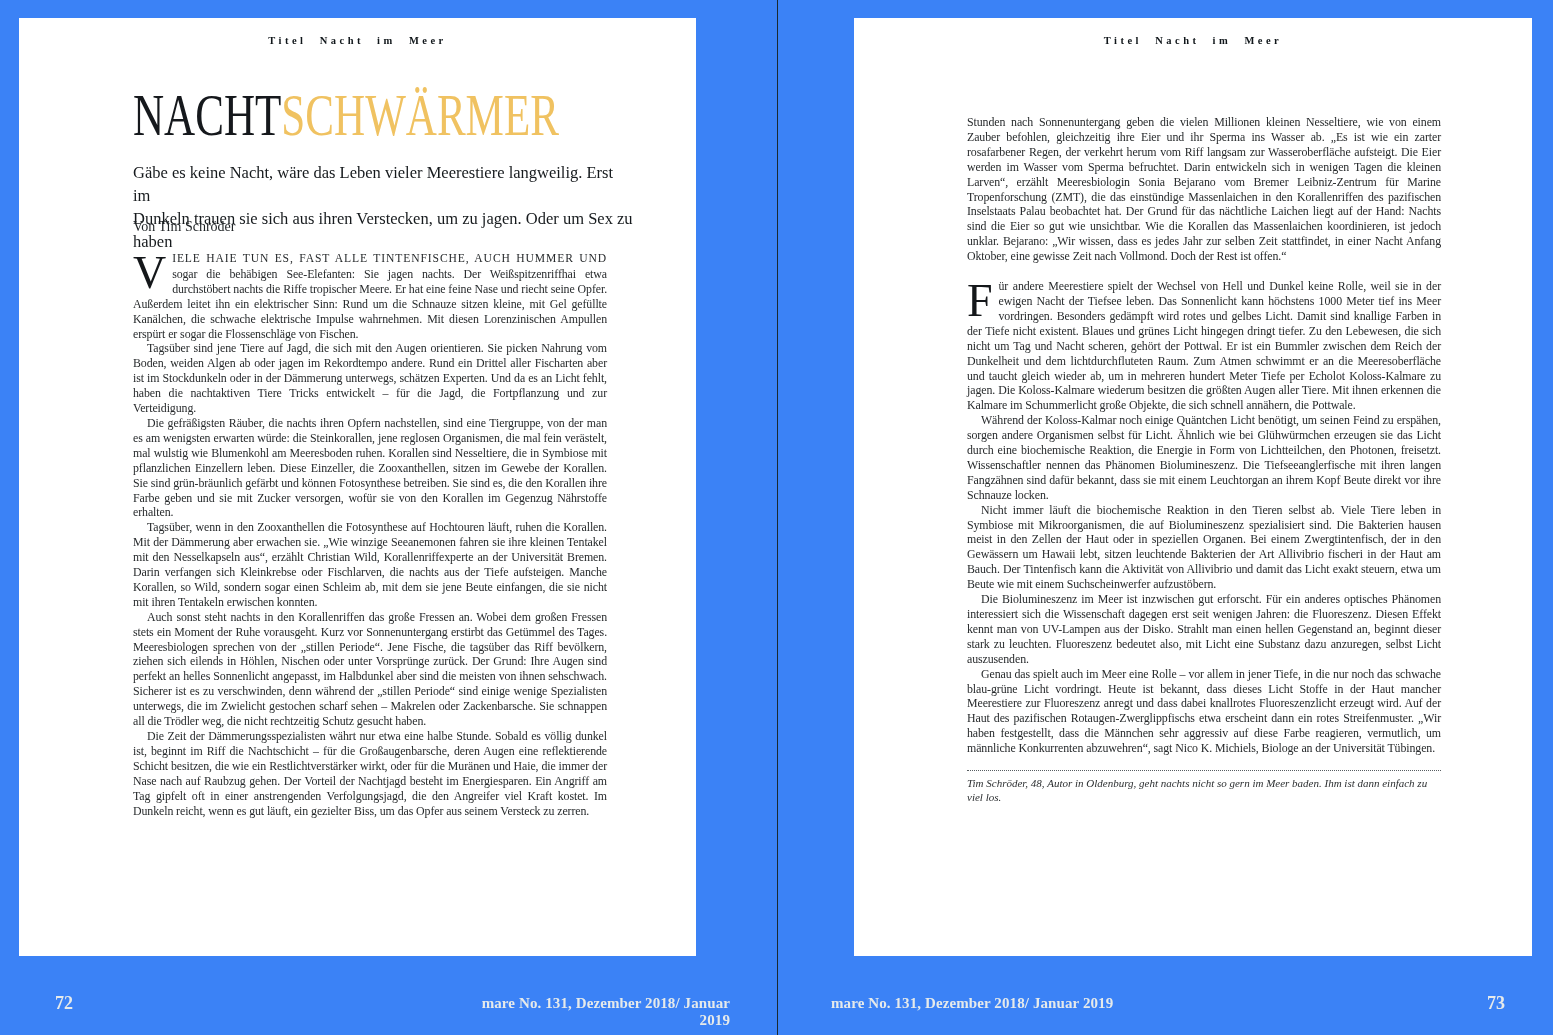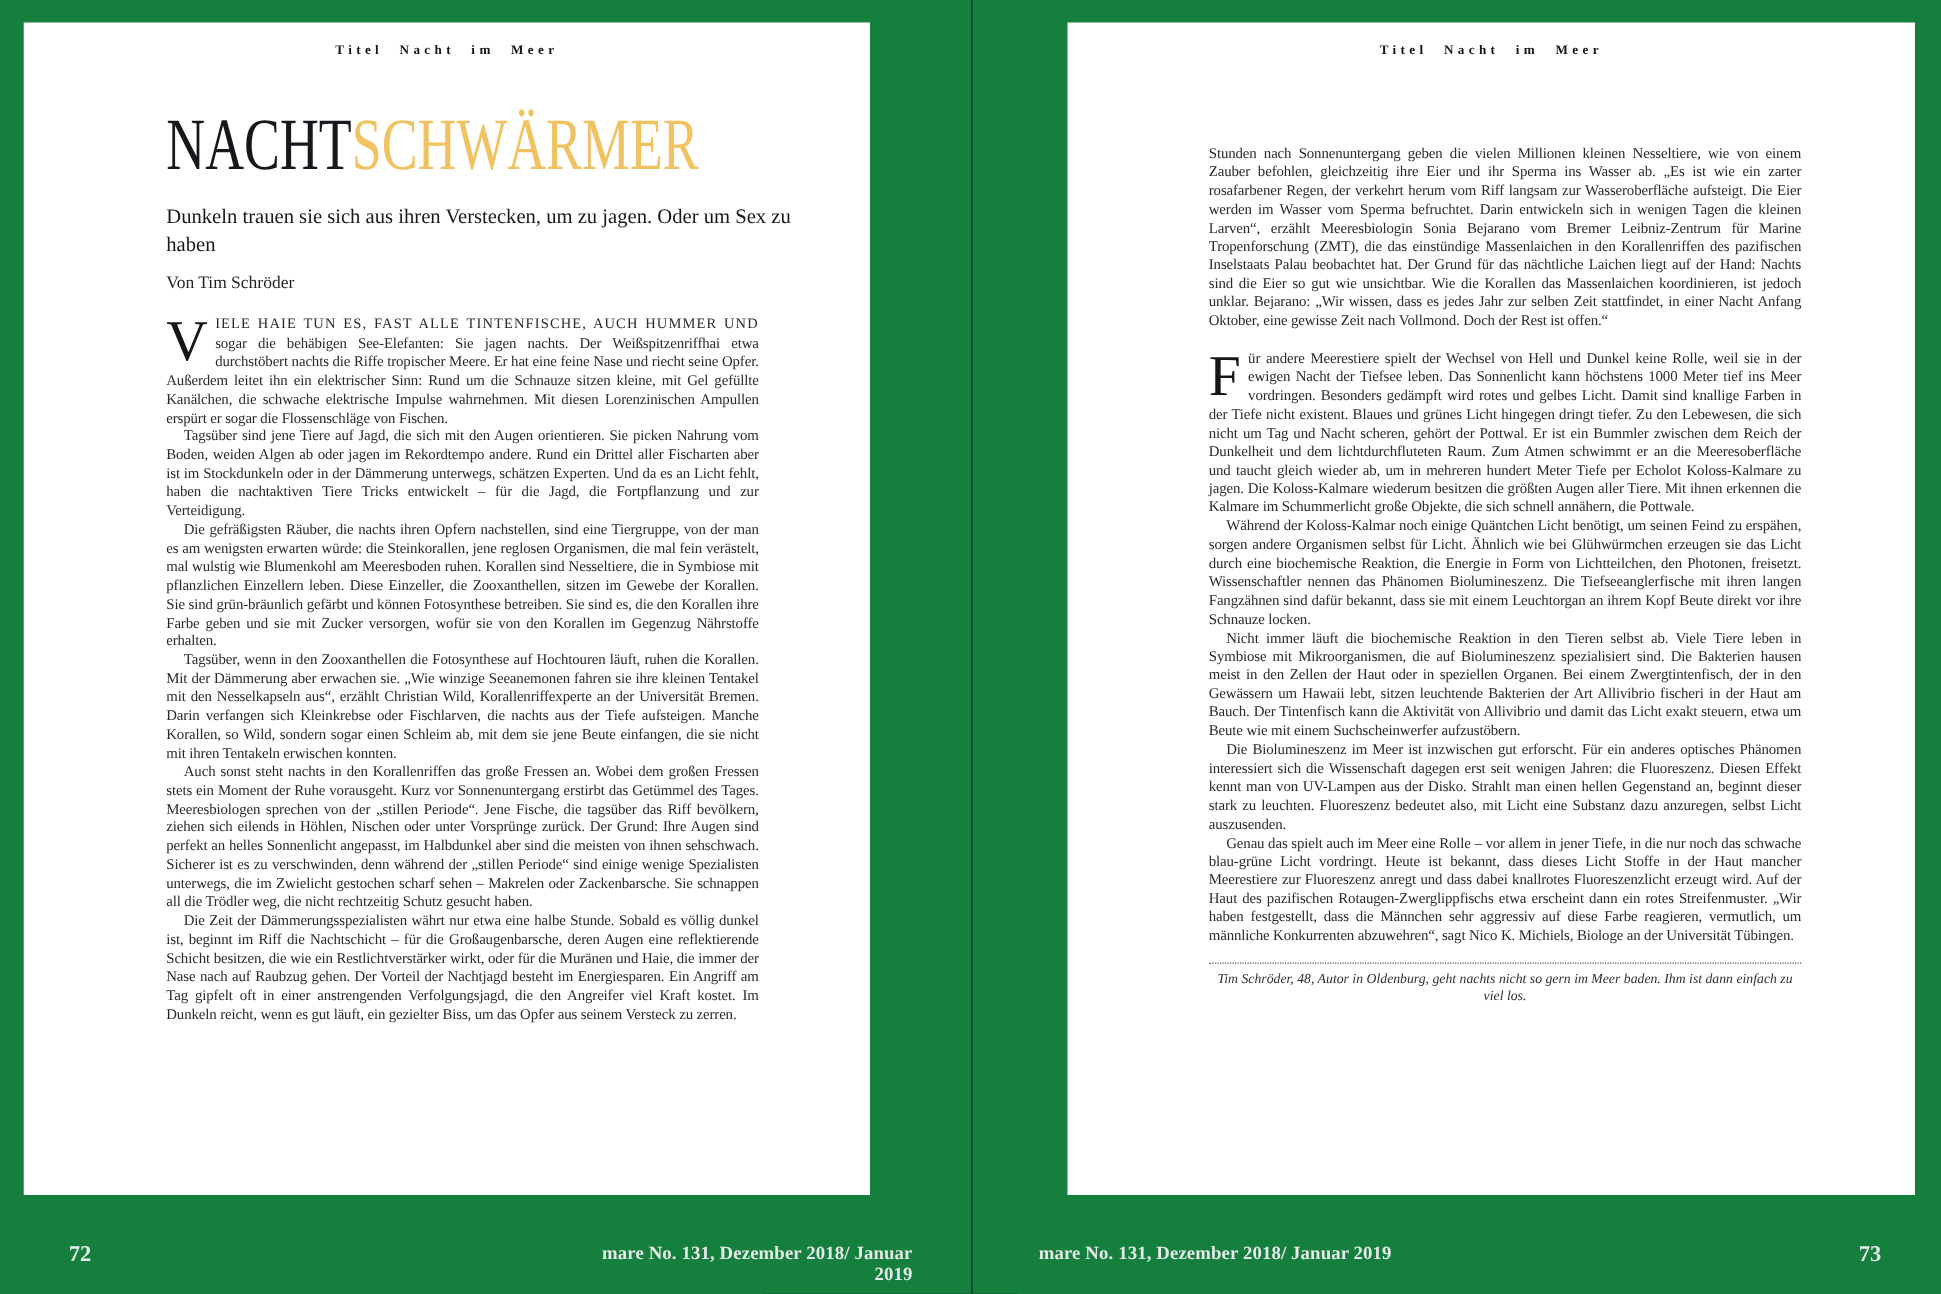--- a/index.html
+++ b/index.html
@@ -1,17 +1,17 @@
 <!DOCTYPE html>
 <html lang="de"><head>
 <meta charset="utf-8">
 <style>
   html,body{margin:0;padding:0;}
   body{background:#05131a;}
-  .spread{position:relative;width:1553px;height:1035px;background:#15803d;overflow:hidden;
+  .spread{position:relative;width:1553px;height:1035px;background:#3b82f6;overflow:hidden;
           font-family:"Liberation Serif", serif;}
   .spine{position:absolute;left:777px;top:0;width:1px;height:1035px;background:#1a2930;}
   .page{position:absolute;top:18px;height:938px;background:#ffffff;overflow:hidden;}
   .page-left{left:19px;width:677px;}
   .page-right{left:854px;width:678px;}
 
   .kicker{position:absolute;top:17px;left:0;width:100%;text-align:center;
           font-size:10.5px;font-weight:bold;letter-spacing:3.5px;word-spacing:7px;color:#10161a;}
 
   .title{position:absolute;left:114px;top:68px;margin:0;white-space:nowrap;
@@ -34,21 +34,21 @@
   .body p.indent{text-indent:14px;}
   .body p.gap-top{margin-top:15px;}
 
   .dropcap{float:left;font-size:46px;line-height:37px;padding:3px 6px 0 0;color:#14171a;}
   .lead-caps{letter-spacing:0.9px;font-size:11.6px;margin-top:28px;}
 
   .end-mark{display:inline-block;font-size:11px;color:#3a4045;margin-left:4px;transform:translateY(-1px);}
 
   .note-rule{margin-top:14px;border-top:1.5px dotted #575d61;height:0;}
   .author-note{margin-top:6px !important;font-style:italic;font-size:11px;line-height:13.5px;
-               text-align:center;color:#2c2f31;letter-spacing:0;}
+               text-align:left;color:#2c2f31;letter-spacing:0;}
 
   .folio{position:absolute;color:#e6eaea;font-weight:bold;font-size:18px;}
   .folio-left{left:55px;top:993px;}
   .folio-right{left:1487px;top:993px;}
   .journal{position:absolute;top:995px;color:#e6eaea;font-weight:bold;font-size:15px;letter-spacing:0.1px;}
   .journal-left{left:460px;width:270px;text-align:right;}
   .journal-right{left:831px;}
 </style>
 </head>
 <body>
@@ -56,20 +56,21 @@
 <div class="spread">
 
   <div class="spine"></div>
 
   <div class="page page-left">
     <div class="kicker">Titel Nacht im Meer</div>
 
     <h1 class="title"><span class="t-dark">NACHT</span><span class="t-gold">SCHWÄRMER</span></h1>
 
     <p class="standfirst">
+      <span>Gäbe es keine Nacht, wäre das Leben vieler Meerestiere langweilig. Erst im</span>
       <span>Dunkeln trauen sie sich aus ihren Verstecken, um zu jagen. Oder um Sex zu haben</span>
     </p>
 
     <p class="byline">Von Tim Schröder</p>
 
     <div class="body body-left">
       <p><span class="dropcap">V</span><span class="lead-caps">IELE HAIE TUN ES, FAST ALLE TINTENFISCHE, AUCH HUMMER UND </span><span>sogar die behäbigen See-Elefanten: Sie jagen nachts. Der Weißspitzenriffhai etwa durchstöbert nachts die Riffe tropischer Meere. Er hat eine feine Nase und riecht seine Opfer. Außerdem leitet ihn ein elektrischer Sinn: Rund um die Schnauze sitzen kleine, mit Gel gefüllte Kanälchen, die schwache elektrische Impulse wahrnehmen. Mit diesen Lorenzinischen Ampullen erspürt er sogar die Flossenschläge von Fischen.</span></p>
       <p class="indent">Tagsüber sind jene Tiere auf Jagd, die sich mit den Augen orientieren. Sie picken Nahrung vom Boden, weiden Algen ab oder jagen im Rekordtempo andere. Rund ein Drittel aller Fischarten aber ist im Stockdunkeln oder in der Dämmerung unterwegs, schätzen Experten. Und da es an Licht fehlt, haben die nachtaktiven Tiere Tricks entwickelt – für die Jagd, die Fortpflanzung und zur Verteidigung.</p>
       <p class="indent">Die gefräßigsten Räuber, die nachts ihren Opfern nachstellen, sind eine Tiergruppe, von der man es am wenigsten erwarten würde: die Steinkorallen, jene reglosen Organismen, die mal fein verästelt, mal wulstig wie Blumenkohl am Meeresboden ruhen. Korallen sind Nesseltiere, die in Symbiose mit pflanzlichen Einzellern leben. Diese Einzeller, die Zooxanthellen, sitzen im Gewebe der Korallen. Sie sind grün-bräunlich gefärbt und können Fotosynthese betreiben. Sie sind es, die den Korallen ihre Farbe geben und sie mit Zucker versorgen, wofür sie von den Korallen im Gegenzug Nährstoffe erhalten.</p>
       <p class="indent">Tagsüber, wenn in den Zooxanthellen die Fotosynthese auf Hochtouren läuft, ruhen die Korallen. Mit der Dämmerung aber erwachen sie. „Wie winzige Seeanemonen fahren sie ihre kleinen Tentakel mit den Nesselkapseln aus“, erzählt Christian Wild, Korallenriffexperte an der Universität Bremen. Darin verfangen sich Kleinkrebse oder Fischlarven, die nachts aus der Tiefe aufsteigen. Manche Korallen, so Wild, sondern sogar einen Schleim ab, mit dem sie jene Beute einfangen, die sie nicht mit ihren Tentakeln erwischen konnten.</p>

